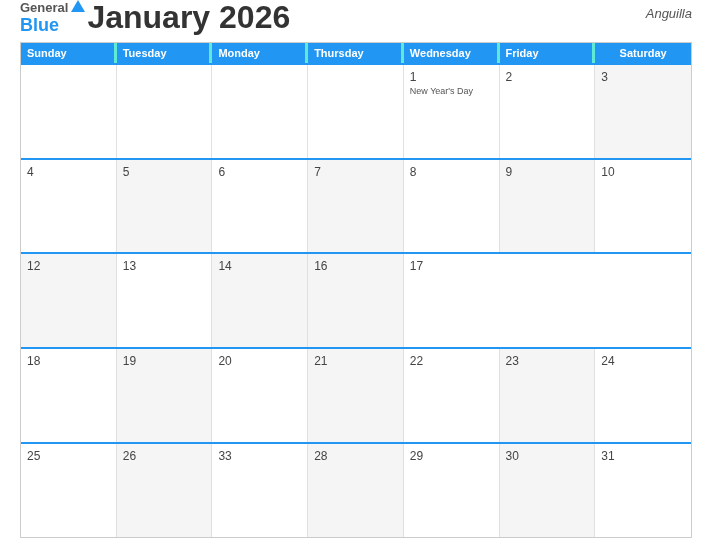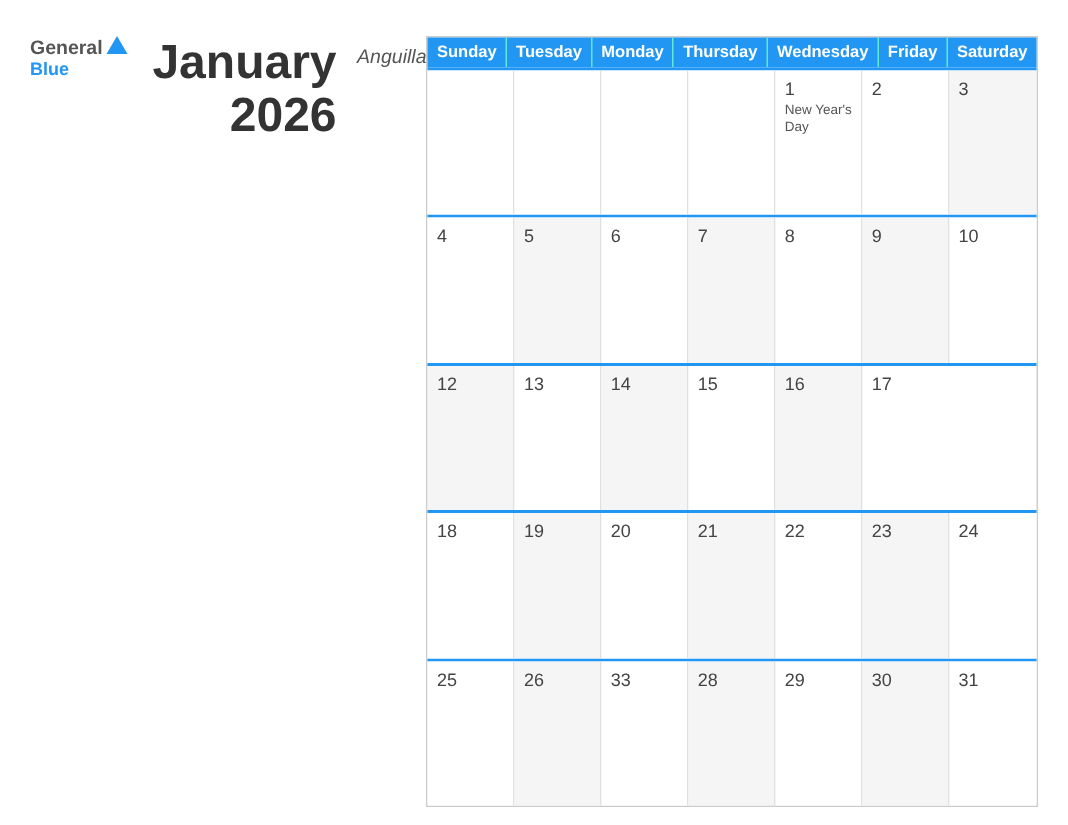--- a/index.html
+++ b/index.html
@@ -6,56 +6,56 @@
     body {
       width: 712px;
       height: 550px;
       background: #fff;
       font-family: Arial, sans-serif;
       overflow: hidden;
     }
     .page {
       width: 712px;
       height: 550px;
-      padding: 24px 20px 12px 20px;
-      display: flex;
-      flex-direction: row;
+      padding: 0 20px 12px 20px;
+      display: flex;
+      flex-direction: column;
     }
     .header {
       display: flex;
       align-items: flex-start;
       justify-content: space-between;
       margin-bottom: 6px;
     }
     .logo {
       display: flex;
       align-items: center;
       gap: 0px;
     }
     .logo-text-general {
       font-size: 13px;
       font-weight: bold;
       color: #555;
     }
     .logo-text-blue {
-      font-size: 12px;
+      font-size: 18px;
       font-weight: bold;
       color: #2196F3;
     }
     .logo-icon {
       width: 18px;
       height: 18px;
       margin-left: 1px;
       margin-top: -2px;
     }
     .month-title {
       font-size: 32px;
       font-weight: bold;
       color: #333;
-      text-align: right;
+      text-align: left;
       flex: 1;
       line-height: 1.1;
     }
     .country-label {
       font-size: 13px;
       color: #555;
       padding-top: 6px;
       min-width: 60px;
       text-align: right;
       font-style: italic;
@@ -70,21 +70,21 @@
       display: grid;
       grid-template-columns: repeat(7, 1fr);
       background: #2196F3;
     }
     .day-header {
       color: #fff;
       font-size: 11px;
       font-weight: bold;
       text-align: left;
       padding: 4px 6px;
-      border-right: 1px solid #5eead4;
+      border-right: 3px solid #5eead4;
     }
     .day-header:last-child {
       border-right: none;
       text-align: center;
     }
     .weeks {
       display: flex;
       flex-direction: column;
       flex: 1;
     }
@@ -199,23 +199,20 @@
         <div class="week-row">
           <div class="day-cell shaded">
             <div class="day-number">12</div>
           </div>
           <div class="day-cell">
             <div class="day-number">13</div>
           </div>
           <div class="day-cell shaded">
             <div class="day-number">14</div>
           </div>
-          <div class="day-cell">
-            <div class="day-number">15</div>
-          </div>
           <div class="day-cell shaded">
             <div class="day-number">16</div>
           </div>
           <div class="day-cell">
             <div class="day-number">17</div>
           </div>
         </div>
         <div class="week-row">
           <div class="day-cell">
             <div class="day-number">18</div>

